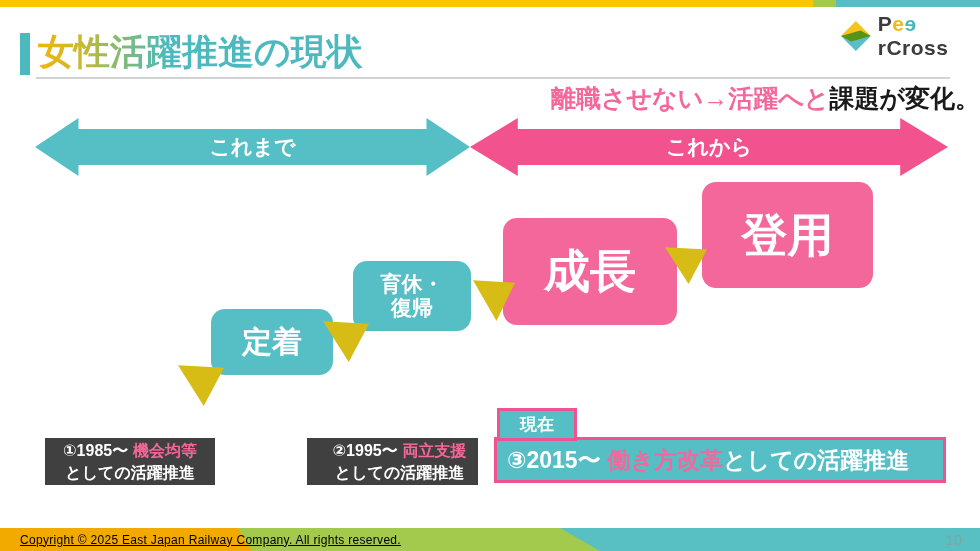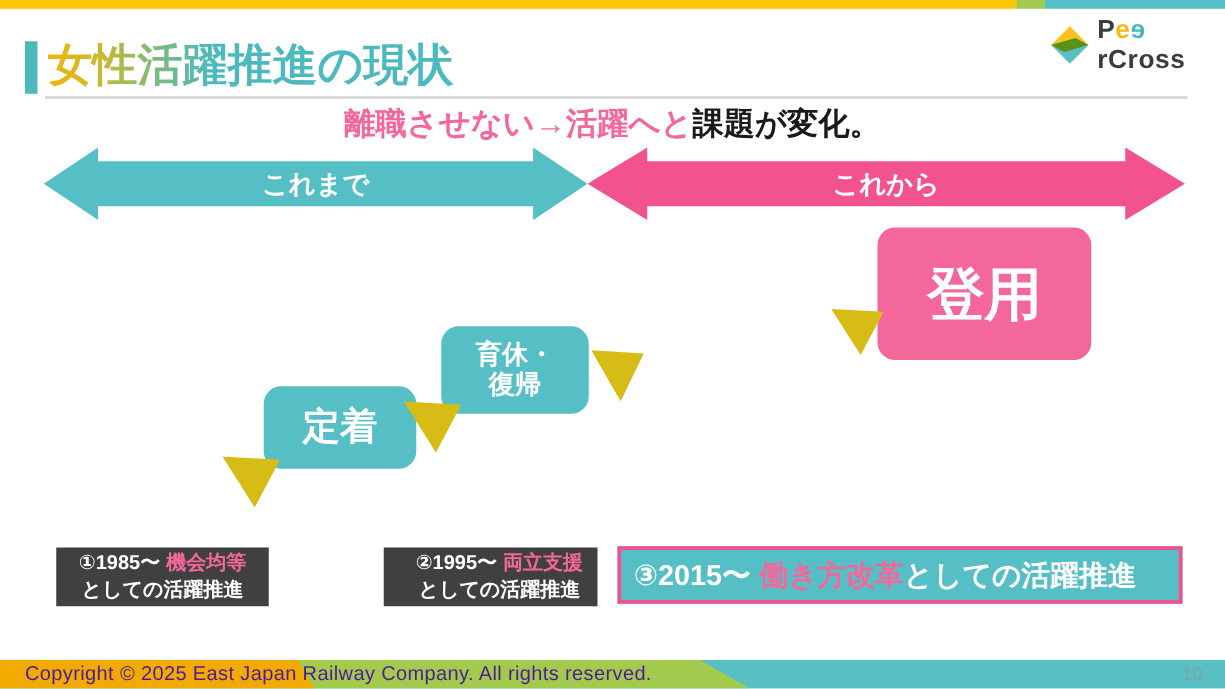--- a/index.html
+++ b/index.html
@@ -20,21 +20,21 @@
   .lg-e2 { color:#45B8BE; display:inline-block; transform:scaleX(-1); }
 
   
   .title-accent { position:absolute; left:20px; top:33px; width:10px; height:42px; background:#4CB9BF; }
   .page-title { position:absolute; left:38px; top:28px; font-size:36px; font-weight:bold;
     background:linear-gradient(90deg,#F2B40C 0%,#C9B930 13%,#7FBB77 26%,#4CB9BF 40%,#4CB9BF 100%);
     -webkit-background-clip:text; background-clip:text; color:transparent; }
   .title-underline { position:absolute; left:36px; top:77px; width:914px; height:2px; background:#D3D3D3; }
 
   
-  .subtitle { position:absolute; top:82px; left:0; width:980px; text-align:center; font-size:25px; font-weight:bold; }
+  .subtitle { position:absolute; top:82px; left:0; width:980px; text-align:right; font-size:25px; font-weight:bold; }
   .sub-pink { color:#F4679B; }
   .sub-black { color:#1A1A1A; }
 
   
   .arrow { position:absolute; top:118px; height:58px; display:flex; align-items:center; justify-content:center;
     color:#fff; font-size:21px; font-weight:bold;
     clip-path:polygon(0 50%, 10% 0, 10% 19%, 90% 19%, 90% 0, 100% 50%, 90% 100%, 90% 81%, 10% 81%, 10% 100%); }
   .arrow-past { left:35px; width:435px; background:#56BFC5; }
   .arrow-future { left:470px; width:478px; background:#F2528E; }
 
@@ -70,21 +70,21 @@
     border:3px solid #F0538F; color:#fff; font-size:23px; font-weight:bold; display:flex;
     align-items:center; padding-left:10px; }
 
   
   .footer { position:absolute; left:0; bottom:0; width:980px; height:23px; background:#58BFC3; }
   .footer-green  { position:absolute; left:0; top:0; height:100%; width:610px; background:#A3C94D;
     clip-path:polygon(0 0, 560px 0, 600px 100%, 0 100%); }
   .footer-orange { position:absolute; left:0; top:0; height:100%; width:260px; background:#F2A900;
     clip-path:polygon(0 0, 238px 0, 252px 100%, 0 100%); }
   .copyright { position:absolute; left:20px; top:0; height:23px; display:flex; align-items:center;
-    font-size:16px; color:#4c1d95; letter-spacing:0.3px; z-index:3; }
+    font-size:12px; color:#000000; letter-spacing:0.3px; z-index:3;text-decoration:underline; }
   .page-number { position:absolute; right:18px; top:0; height:23px; display:flex; align-items:center;
     font-size:15px; color:#7FA5A7; z-index:3; }
 </style>
 </head>
 <body>
 
 <div class="slide">
 
   <div class="top-bar">
     <div class="tb-yellow"></div>
@@ -109,37 +109,39 @@
   <div class="arrow arrow-past">
     <span>これまで</span>
   </div>
   <div class="arrow arrow-future">
     <span>これから</span>
   </div>
 
   <div class="step step-teal step-retention">定着</div>
   <div class="step step-teal step-leave">育休・
 復帰</div>
+  <div class="step step-pink step-growth">成長</div>
   <div class="step step-pink step-promotion">登用</div>
 
   <div class="tri tri-1"></div>
   <div class="tri tri-2"></div>
   <div class="tri tri-3"></div>
   <div class="tri tri-4"></div>
 
   <div class="milestone ms-1">
     <div><span class="ms-period">①1985〜</span><span class="ms-highlight">機会均等</span></div>
     <div>としての活躍推進</div>
   </div>
 
   <div class="milestone ms-2">
     <div><span class="ms-period">②1995〜</span><span class="ms-highlight">両立支援</span></div>
     <div>としての活躍推進</div>
   </div>
 
+  <div class="current-badge">現在</div>
   <div class="ms-3">
       <span class="ms-period">③2015〜</span>
       <span class="ms-highlight">働き方改革</span>
       <span>としての活躍推進</span>
     </div>
 
   <div class="footer">
     <div class="footer-green"></div>
     <div class="footer-orange"></div>
     <div class="copyright">Copyright © 2025 East Japan Railway Company. All rights reserved.</div>

